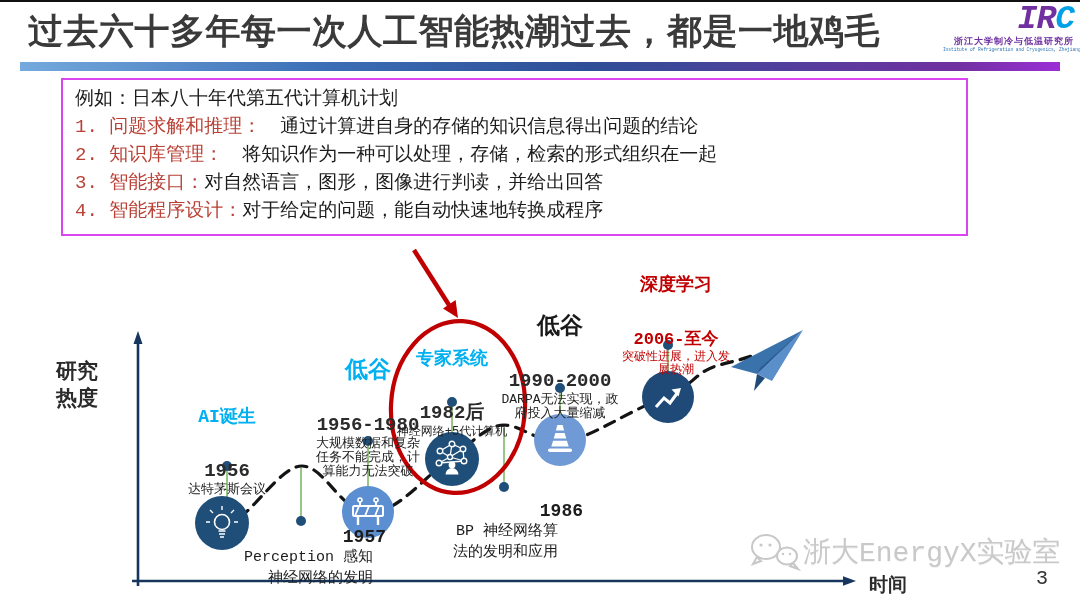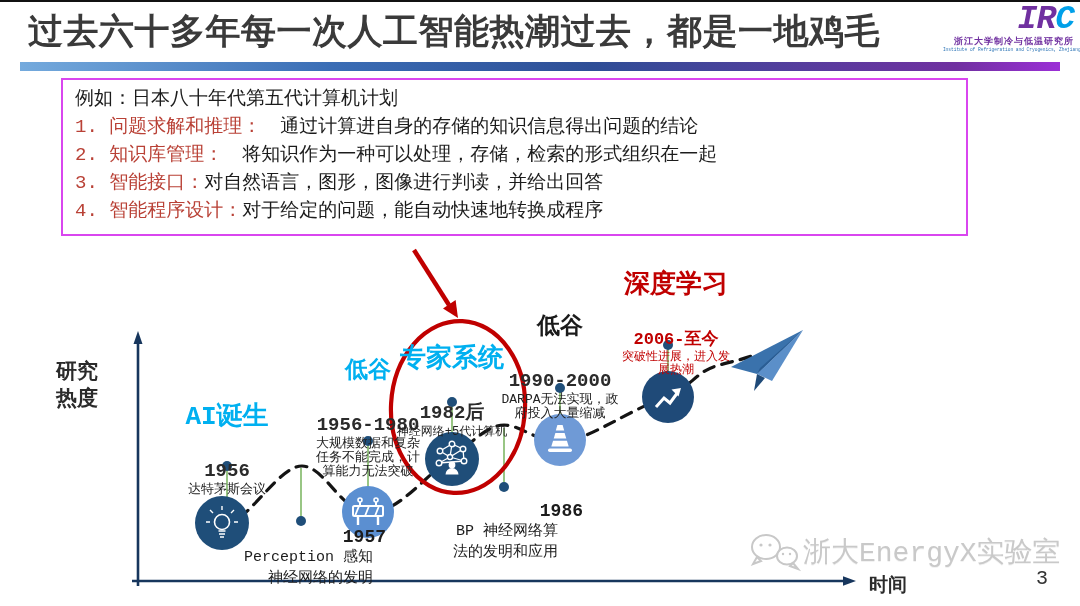--- a/index.html
+++ b/index.html
@@ -24,21 +24,21 @@
   
   .chart-svg{position:absolute;left:0;top:0;width:1080px;height:606px;}
   
   .y-label{position:absolute;left:56px;top:327px;font-size:21px;font-weight:700;color:#2b2b2b;line-height:27px;margin-top:32px;}
   .x-label{position:absolute;left:869px;top:572px;font-size:19px;font-weight:700;color:#2b2b2b;}
   .page-num{position:absolute;left:1036px;top:567px;font-size:20px;color:#333;}
   .watermark-text{position:absolute;left:803px;top:533px;font-size:28px;color:#c9c9c9;
                   text-shadow:0 1px 0 #f2f2f2;white-space:nowrap;}
   
   .ms{position:absolute;width:150px;text-align:center;}
-  .ms-title{font-size:26px;font-weight:800;line-height:23px;}
+  .ms-title{font-size:18px;font-weight:800;line-height:23px;}
   .ms-period{font-size:19px;font-weight:600;color:#2b2b2b;line-height:21px;margin-top:32px;}
   .ms-desc{font-size:13px;color:#222;line-height:14px;margin:1px auto 0;}
   .c-cyan{color:#00b0f0;}
   .c-dark{color:#1a1a1a;}
   .c-red{color:#c00000;}
   .m0{left:152px;top:406px;}
   .m1{left:293px;top:360px;}  .m1 .ms-title{font-size:23px;}  .m1 .ms-desc{width:110px;}
   .m2{left:377px;top:348px;}  .m2 .ms-desc{width:150px;font-size:12px;}
   .m3{left:485px;top:316px;}  .m3 .ms-title{font-size:23px;}  .m3 .ms-desc{width:122px;}
   .m4{left:601px;top:274px;}  .m4 .ms-period{font-size:17px;color:#c00000;}

